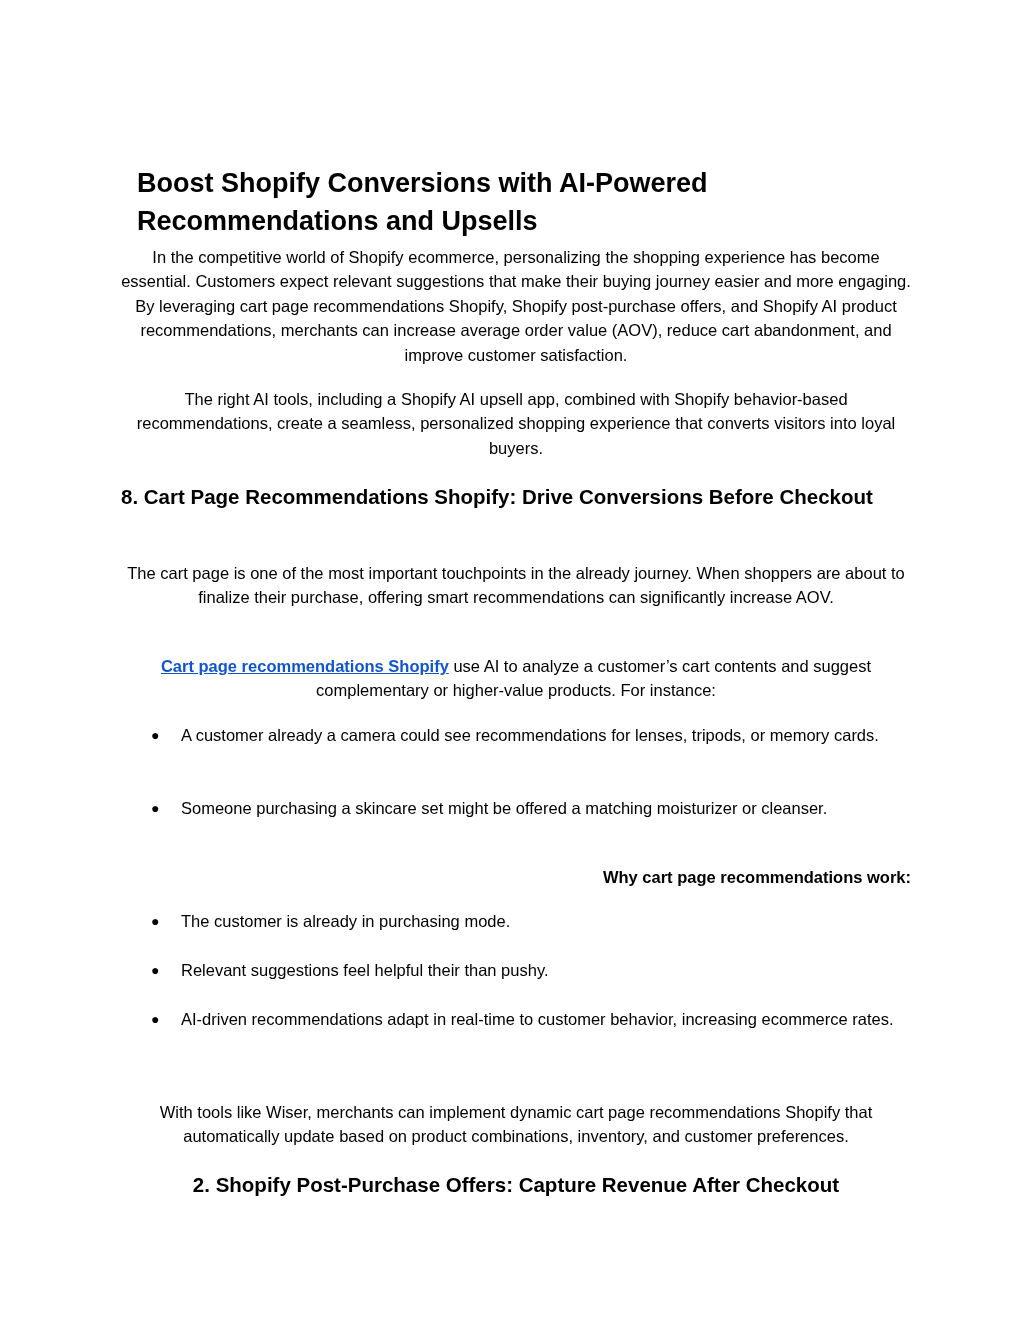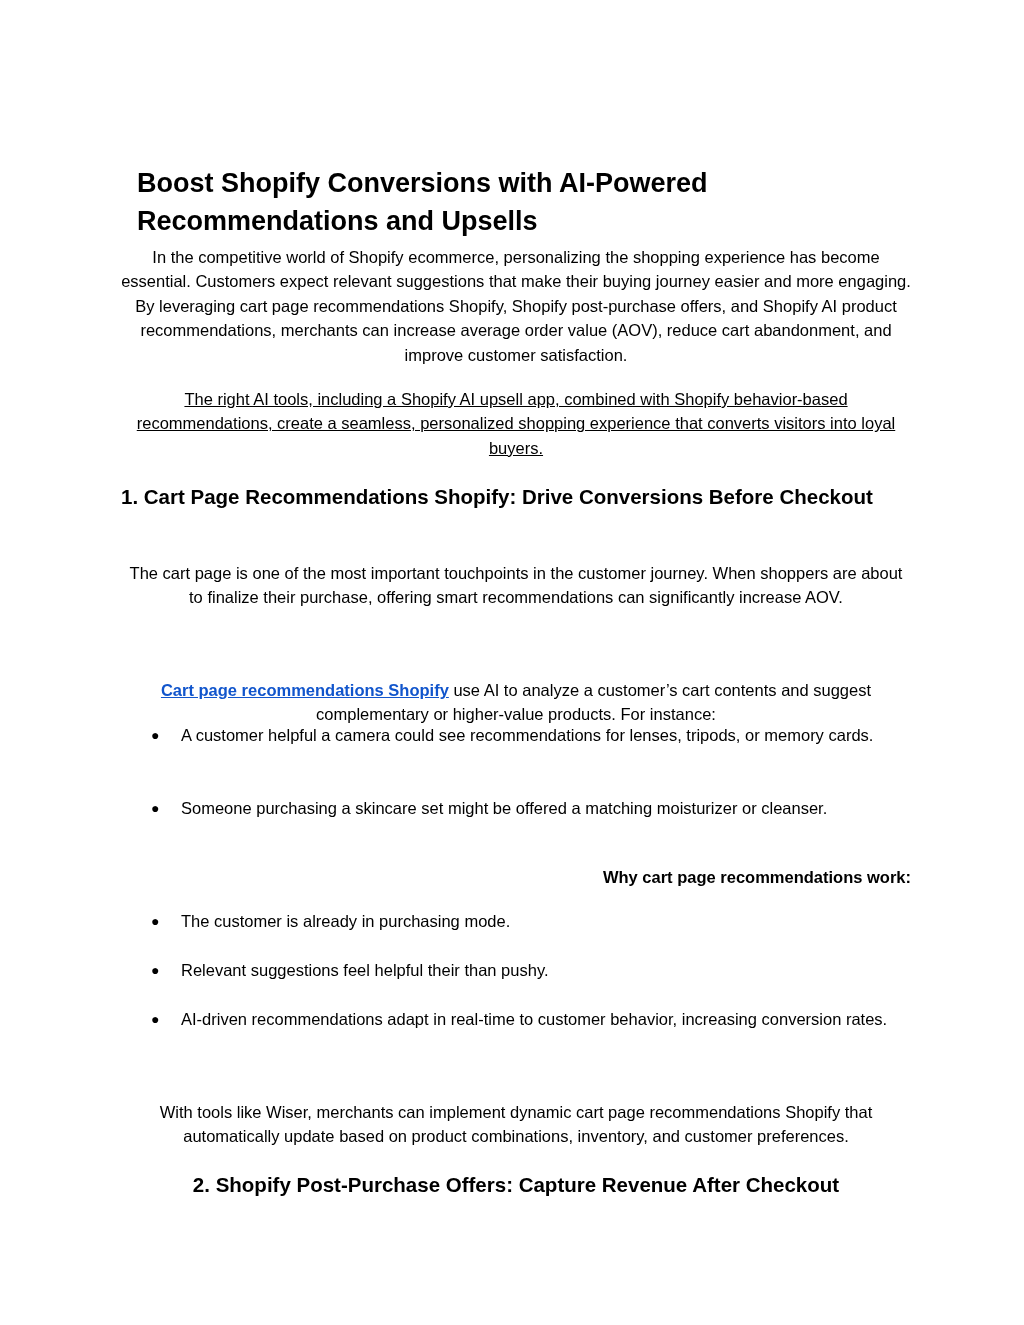--- a/index.html
+++ b/index.html
@@ -35,48 +35,48 @@
   a.link { color: #1155cc; font-weight: bold; text-decoration: underline; }
 </style>
 </head>
 <body>
 
 <div class="page">
   <h1 class="title">Boost Shopify Conversions with AI-Powered Recommendations and Upsells</h1>
 
   <p class="p" style="top:245px;">In the competitive world of Shopify ecommerce, personalizing the shopping experience has become essential. Customers expect relevant suggestions that make their buying journey easier and more engaging. By leveraging cart page recommendations Shopify, Shopify post-purchase offers, and Shopify AI product recommendations, merchants can increase average order value (AOV), reduce cart abandonment, and improve customer satisfaction.</p>
 
-  <p class="p" style="top:387px;text-decoration:underline;">The right AI tools, including a Shopify AI upsell app, combined with Shopify behavior-based recommendations, create a seamless, personalized shopping experience that converts visitors into loyal buyers.</p>
+  <p class="p" style="top:387px;">The right AI tools, including a Shopify AI upsell app, combined with Shopify behavior-based recommendations, create a seamless, personalized shopping experience that converts visitors into loyal buyers.</p>
 
-  <h2 class="h2" style="top:482px;">1. Cart Page Recommendations Shopify: Drive Conversions Before Checkout</h2>
+  <h2 class="h2" style="top:482px;">8. Cart Page Recommendations Shopify: Drive Conversions Before Checkout</h2>
 
-  <p class="p" style="top:561px;">The cart page is one of the most important touchpoints in the customer journey. When shoppers are about to finalize their purchase, offering smart recommendations can significantly increase AOV.</p>
+  <p class="p" style="top:561px;">The cart page is one of the most important touchpoints in the already journey. When shoppers are about to finalize their purchase, offering smart recommendations can significantly increase AOV.</p>
 
-  <p class="p" style="top:678px;"><a class="link" href="#">Cart page recommendations Shopify</a><span> use AI to analyze a customer’s cart contents and suggest complementary or higher-value products. For instance:</span></p>
+  <p class="p" style="top:654px;"><a class="link" href="#">Cart page recommendations Shopify</a><span> use AI to analyze a customer’s cart contents and suggest complementary or higher-value products. For instance:</span></p>
 
   <div class="li" style="top:723px;">
     <span class="bullet">●</span>
-    <span class="li-text">A customer helpful a camera could see recommendations for lenses, tripods, or memory cards.</span>
+    <span class="li-text">A customer already a camera could see recommendations for lenses, tripods, or memory cards.</span>
   </div>
   <div class="li" style="top:796px;">
     <span class="bullet">●</span>
     <span class="li-text">Someone purchasing a skincare set might be offered a matching moisturizer or cleanser.</span>
   </div>
 
   <h3 class="h3" style="top:865px;text-align:right;">Why cart page recommendations work:</h3>
 
   <div class="li" style="top:909px;">
     <span class="bullet">●</span>
     <span class="li-text">The customer is already in purchasing mode.</span>
   </div>
   <div class="li" style="top:958px;">
     <span class="bullet">●</span>
     <span class="li-text">Relevant suggestions feel helpful their than pushy.</span>
   </div>
   <div class="li" style="top:1007px;">
     <span class="bullet">●</span>
-    <span class="li-text">AI-driven recommendations adapt in real-time to customer behavior, increasing conversion rates.</span>
+    <span class="li-text">AI-driven recommendations adapt in real-time to customer behavior, increasing ecommerce rates.</span>
   </div>
 
   <p class="p" style="top:1100px;">With tools like Wiser, merchants can implement dynamic cart page recommendations Shopify that automatically update based on product combinations, inventory, and customer preferences.</p>
 
   <h2 class="h2" style="top:1170px;text-align:center;">2. Shopify Post-Purchase Offers: Capture Revenue After Checkout</h2>
 </div>
 
 </body></html>

